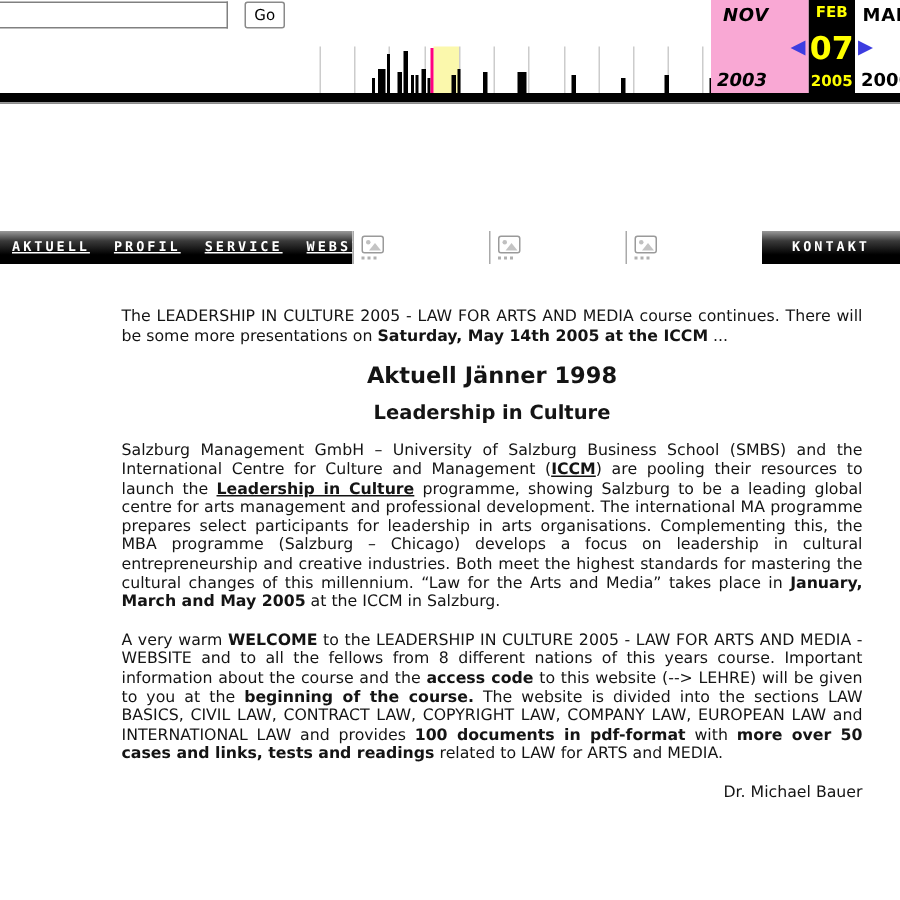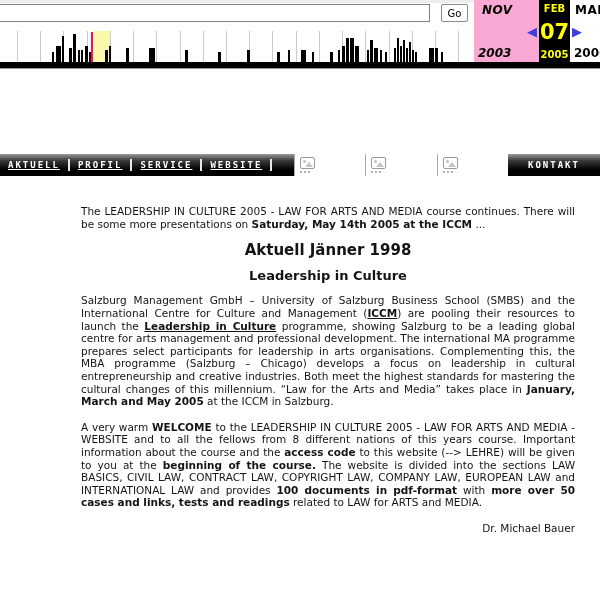--- a/index.html
+++ b/index.html
@@ -1,20 +1,20 @@
 <!DOCTYPE html>
 <html><head>
 <meta charset="utf-8">
 <style>
   html,body{margin:0;padding:0;}
   body{width:600px;height:600px;background:#fff;font-family:"DejaVu Sans",sans-serif;color:#111;overflow:hidden;}
 
   
   .wb{display:flex;height:62px;background:#fff;}
-  .wb-left{flex:1;display:flex;flex-direction:column;min-width:0;}
+  .wb-left{flex:1;display:flex;min-width:0;}
   .wb-strip{height:3px;background:#ededed;}
   .wb-inrow{display:flex;height:18px;margin-top:1px;align-items:stretch;}
   .url-input{flex:1;border:1px solid #808080;border-left:none;height:16px;margin:0;padding:0 3px;font-size:11px;font-family:inherit;background:#fff;}
   .go-btn{width:27px;margin-left:11px;margin-right:6px;border:1px solid #8a8a8a;border-radius:2px;background:#fff;font-size:10px;padding:0;font-family:inherit;color:#000;}
   .spark{position:relative;flex:1;overflow:hidden;}
   .spark .tick{position:absolute;bottom:0;width:1px;height:31px;}
   .spark .hl{position:absolute;bottom:0;height:31px;}
   .spark .bar{position:absolute;bottom:0;}
   .spark .cursor{position:absolute;bottom:0;width:2px;height:30px;}
 
@@ -30,21 +30,21 @@
   .arrow{font-size:13px;color:#3d3de0;line-height:13px;cursor:pointer;}
   .pos-la{position:absolute;top:25px;right:2px;}
   .pos-mar{position:absolute;top:3px;left:5px;}
   .pos-2006{position:absolute;bottom:2px;left:4px;}
   .pos-ra{position:absolute;top:25px;left:2px;}
 
   .divider{height:6px;background:#000;border-bottom:1px solid #999;}
 
   
   .nav{margin-top:85px;height:22px;display:flex;}
-  .nav-black{width:294px;background:linear-gradient(#9a9a9a,#3a3a3a 30%,#000 72%);display:flex;align-items:center;}
+  .nav-black{width:235px;background:linear-gradient(#9a9a9a,#3a3a3a 30%,#000 72%);display:flex;align-items:center;}
   .nav-item{font-family:"DejaVu Sans Mono",monospace;font-weight:bold;font-size:9px;letter-spacing:2px;color:#fff;text-decoration:underline;margin:0 8px;white-space:nowrap;cursor:pointer;}
   .nav-sep{width:2px;height:12px;background:#e8e8e8;}
   .nav-white{flex:1;background:#fff;display:flex;}
   .cell{flex:1;border-left:1px solid #aaa;padding:3px 0 0 5px;box-sizing:border-box;cursor:pointer;}
   .bimg{width:13px;height:10px;border:1px solid #9a9a9a;border-radius:2px;position:relative;background:#fff;}
   .bimg::before{content:"";position:absolute;left:2px;top:2px;width:3px;height:3px;border-radius:50%;background:#c0c0c0;}
   .bimg::after{content:"";position:absolute;right:1px;bottom:1px;width:0;height:0;border-left:4px solid transparent;border-right:4px solid transparent;border-bottom:5px solid #c4c4c4;}
   .squig{width:10px;height:0;border-bottom:2px dotted #b0b0b0;margin-top:2px;}
   .nav-kontakt{width:92px;background:linear-gradient(#9a9a9a,#3a3a3a 30%,#000 72%);display:flex;align-items:center;justify-content:center;cursor:pointer;}
   .nav-kontakt span{font-family:"DejaVu Sans Mono",monospace;font-weight:bold;font-size:9px;letter-spacing:2px;color:#fff;white-space:nowrap;}

